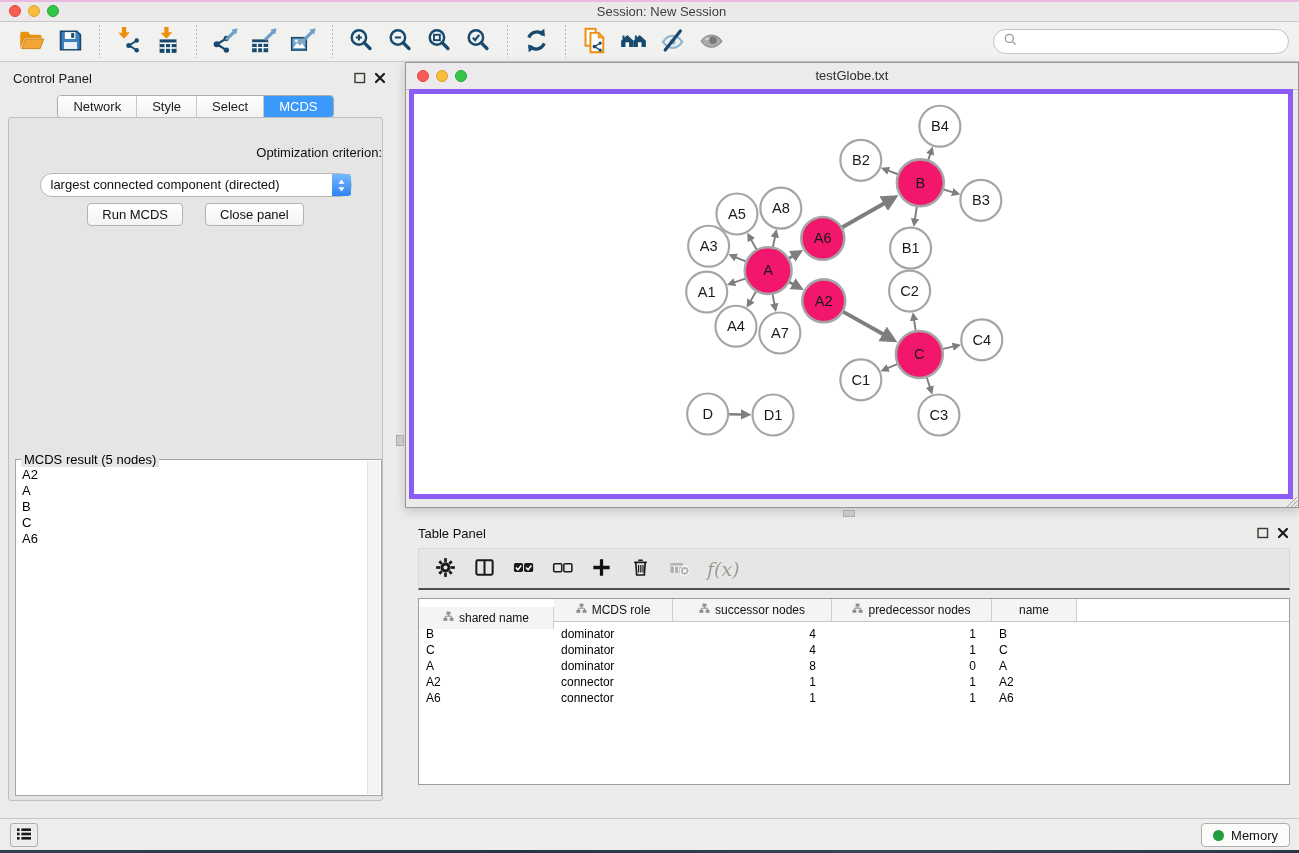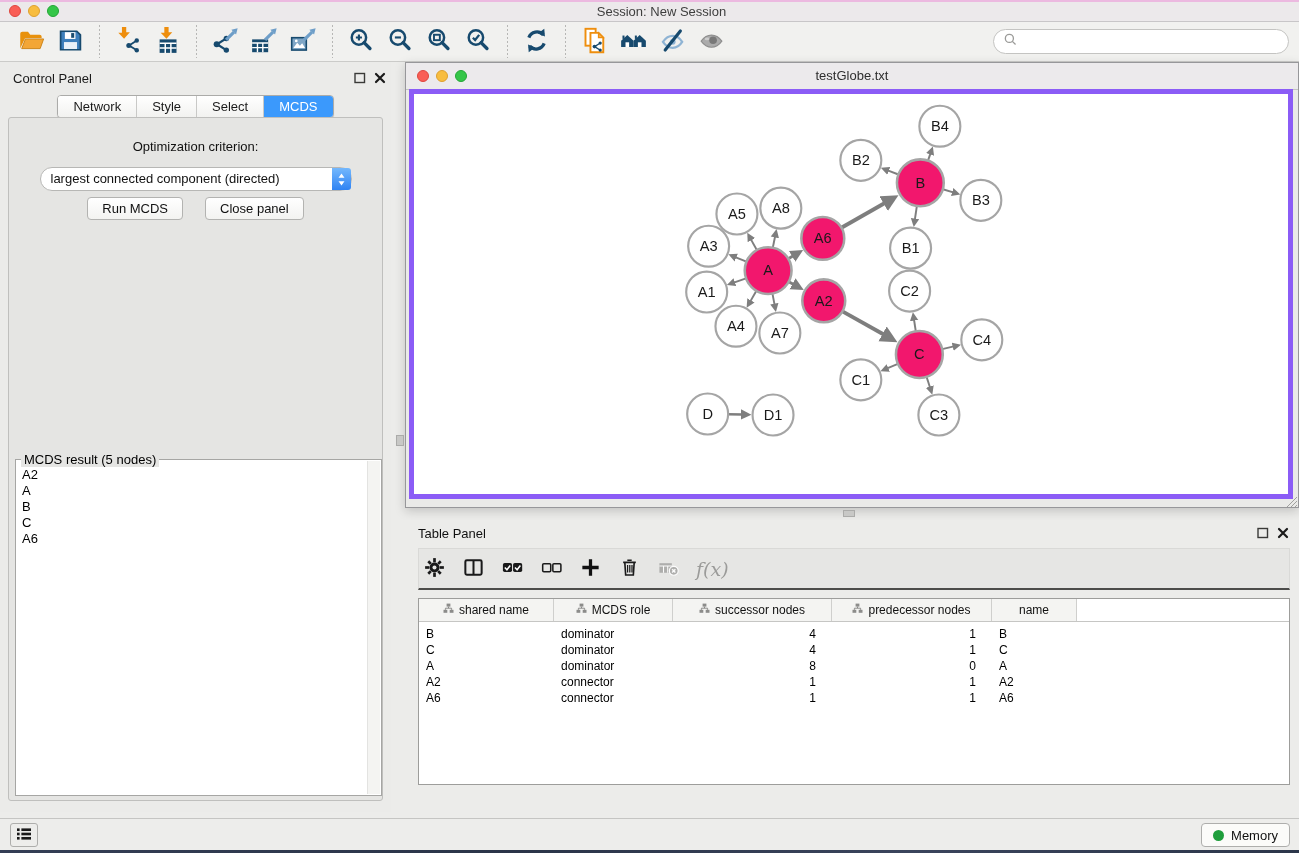--- a/index.html
+++ b/index.html
@@ -39,21 +39,21 @@
   .panel-float svg,.panel-close svg{width:12px;height:12px;}
   .cp-tabs{position:absolute;left:0;top:33px;width:100%;display:flex;justify-content:center;}
   .tabset{display:inline-flex;border:1px solid #ABABA9;border-radius:4px;overflow:hidden;
           background:#FDFDFD;box-shadow:0 1px 1px rgba(0,0,0,.12);}
   .tabset .tab{font-size:13px;line-height:21px;height:21px;padding:0 15px;color:#1A1A1A;
                background:linear-gradient(#FFFFFF,#F2F2F0);border-left:1px solid #C9C9C7;cursor:default;}
   .tabset .tab:first-child{border-left:none;}
   .tabset .tab.active{background:#3B99FC;color:#fff;}
   .cp-panel{position:absolute;left:8px;top:55px;width:375px;height:684px;background:#E5E5E3;
             border:1px solid #BFBFBD;border-radius:3px;box-sizing:border-box;}
-  .opt-label{margin-top:21px;text-align:center;font-size:13px;}
+  .opt-label{margin-top:27px;text-align:right;font-size:13px;}
   .dropdown{position:relative;margin:13px auto 0;width:312px;height:24px;background:#fff;
             border:1px solid #B7B7B5;border-radius:12px;box-sizing:border-box;}
   .dd-value{font-size:13px;line-height:22px;padding-left:10px;white-space:nowrap;}
   .dd-stepper{position:absolute;right:0;top:0;width:19px;height:22px;border-radius:0 3px 3px 0;
               background:linear-gradient(#74B8FD,#2F83F3);display:flex;align-items:center;justify-content:center;}
   .dd-stepper svg{width:9px;height:15px;}
   .cp-buttons{margin-top:6px;display:flex;justify-content:center;gap:22px;}
   .btn{height:23px;padding:0 14px;font-size:13px;color:#111;font-family:inherit;
        background:linear-gradient(#FFFFFF,#F3F3F1);border:1px solid #B3B3B1;border-radius:4px;}
   .fieldset{position:absolute;left:6px;top:341px;width:367px;height:337px;border:1px solid #A6A6A4;
@@ -78,21 +78,21 @@
   .thumb-h{position:absolute;left:843px;top:510px;width:12px;height:7px;background:#C8C8C6;border:1px solid #ABABA9;box-sizing:border-box;}
   
   .table-panel{position:absolute;left:405px;top:520px;width:894px;height:296px;background:#ECECEA;}
   .tp-title{position:absolute;left:13px;top:6px;font-size:13px;}
   .tp-float{right:30px;}
   .tp-close{right:10px;}
   .tp-float,.tp-close{position:absolute;top:7px;width:13px;height:13px;background:none;border:none;padding:0;}
   .tp-float svg,.tp-close svg{width:12px;height:12px;}
   .tp-toolbar{position:absolute;left:13px;right:9px;top:28px;height:42px;background:#E6E6E4;
               border:1px solid #D9D9D7;border-bottom:2px solid #4C4C4A;box-sizing:border-box;
-              display:flex;align-items:center;gap:8px;}
+              display:flex;align-items:center;padding-left:11px;gap:8px;}
   .tpi{width:31px;height:31px;display:flex;align-items:center;justify-content:center;
        background:none;border:none;padding:0;}
   .tpi svg{width:23px;height:23px;}
   .fx{font-family:"DejaVu Serif",serif;font-style:italic;font-size:19px;color:#9B9B99;margin-left:4px;}
   .node-table{position:absolute;left:13px;right:9px;top:78px;bottom:31px;background:#fff;
               border:1px solid #9D9D9B;overflow:hidden;}
   .t-header{display:flex;height:22px;background:#fff;border-bottom:1px solid #C6C6C4;}
   .t-hcell{display:flex;align-items:center;justify-content:center;gap:5px;font-size:12px;
            background:#F4F4F2;border-right:1px solid #CFCFCD;box-sizing:border-box;height:100%;}
   .t-hcell svg{width:11px;height:11px;}
@@ -547,21 +547,21 @@
                 <path d="M2.5 10.4h13M6.8 10.4v7.1M11.2 10.4v7.1" stroke="#fff" stroke-width="1.1" fill="none"></path>
                 <circle cx="17.5" cy="15.5" r="4.6" fill="#A9A9A7" stroke="#fff" stroke-width="1.2"></circle>
                 <path d="M15.8 13.8l3.4 3.4M19.2 13.8l-3.4 3.4" stroke="#fff" stroke-width="1.5"></path>
               </svg></span>
           </button>
         </span>
       <span class="fx">f(x)</span>
     </div>
     <div class="node-table">
       <div class="t-header" id="tableHeader">
-          <div class="t-hcell" style="width: 135px;">
+          <div class="t-hcell" style="width: 135px; margin-top: 8px;">
             <span><svg viewBox="0 0 11 11">
                 <g fill="#8C8C8A">
                   <rect x="3.6" y="0.6" width="3.8" height="3"></rect>
                   <rect x="0.5" y="6.8" width="3.8" height="3"></rect>
                   <rect x="6.7" y="6.8" width="3.8" height="3"></rect>
                 </g>
                 <path d="M5.5 3.6v1.6M2.4 6.8V5.2h6.2v1.6" stroke="#8C8C8A" stroke-width="1" fill="none"></path>
               </svg></span>
             <span>shared name</span>
           </div>

